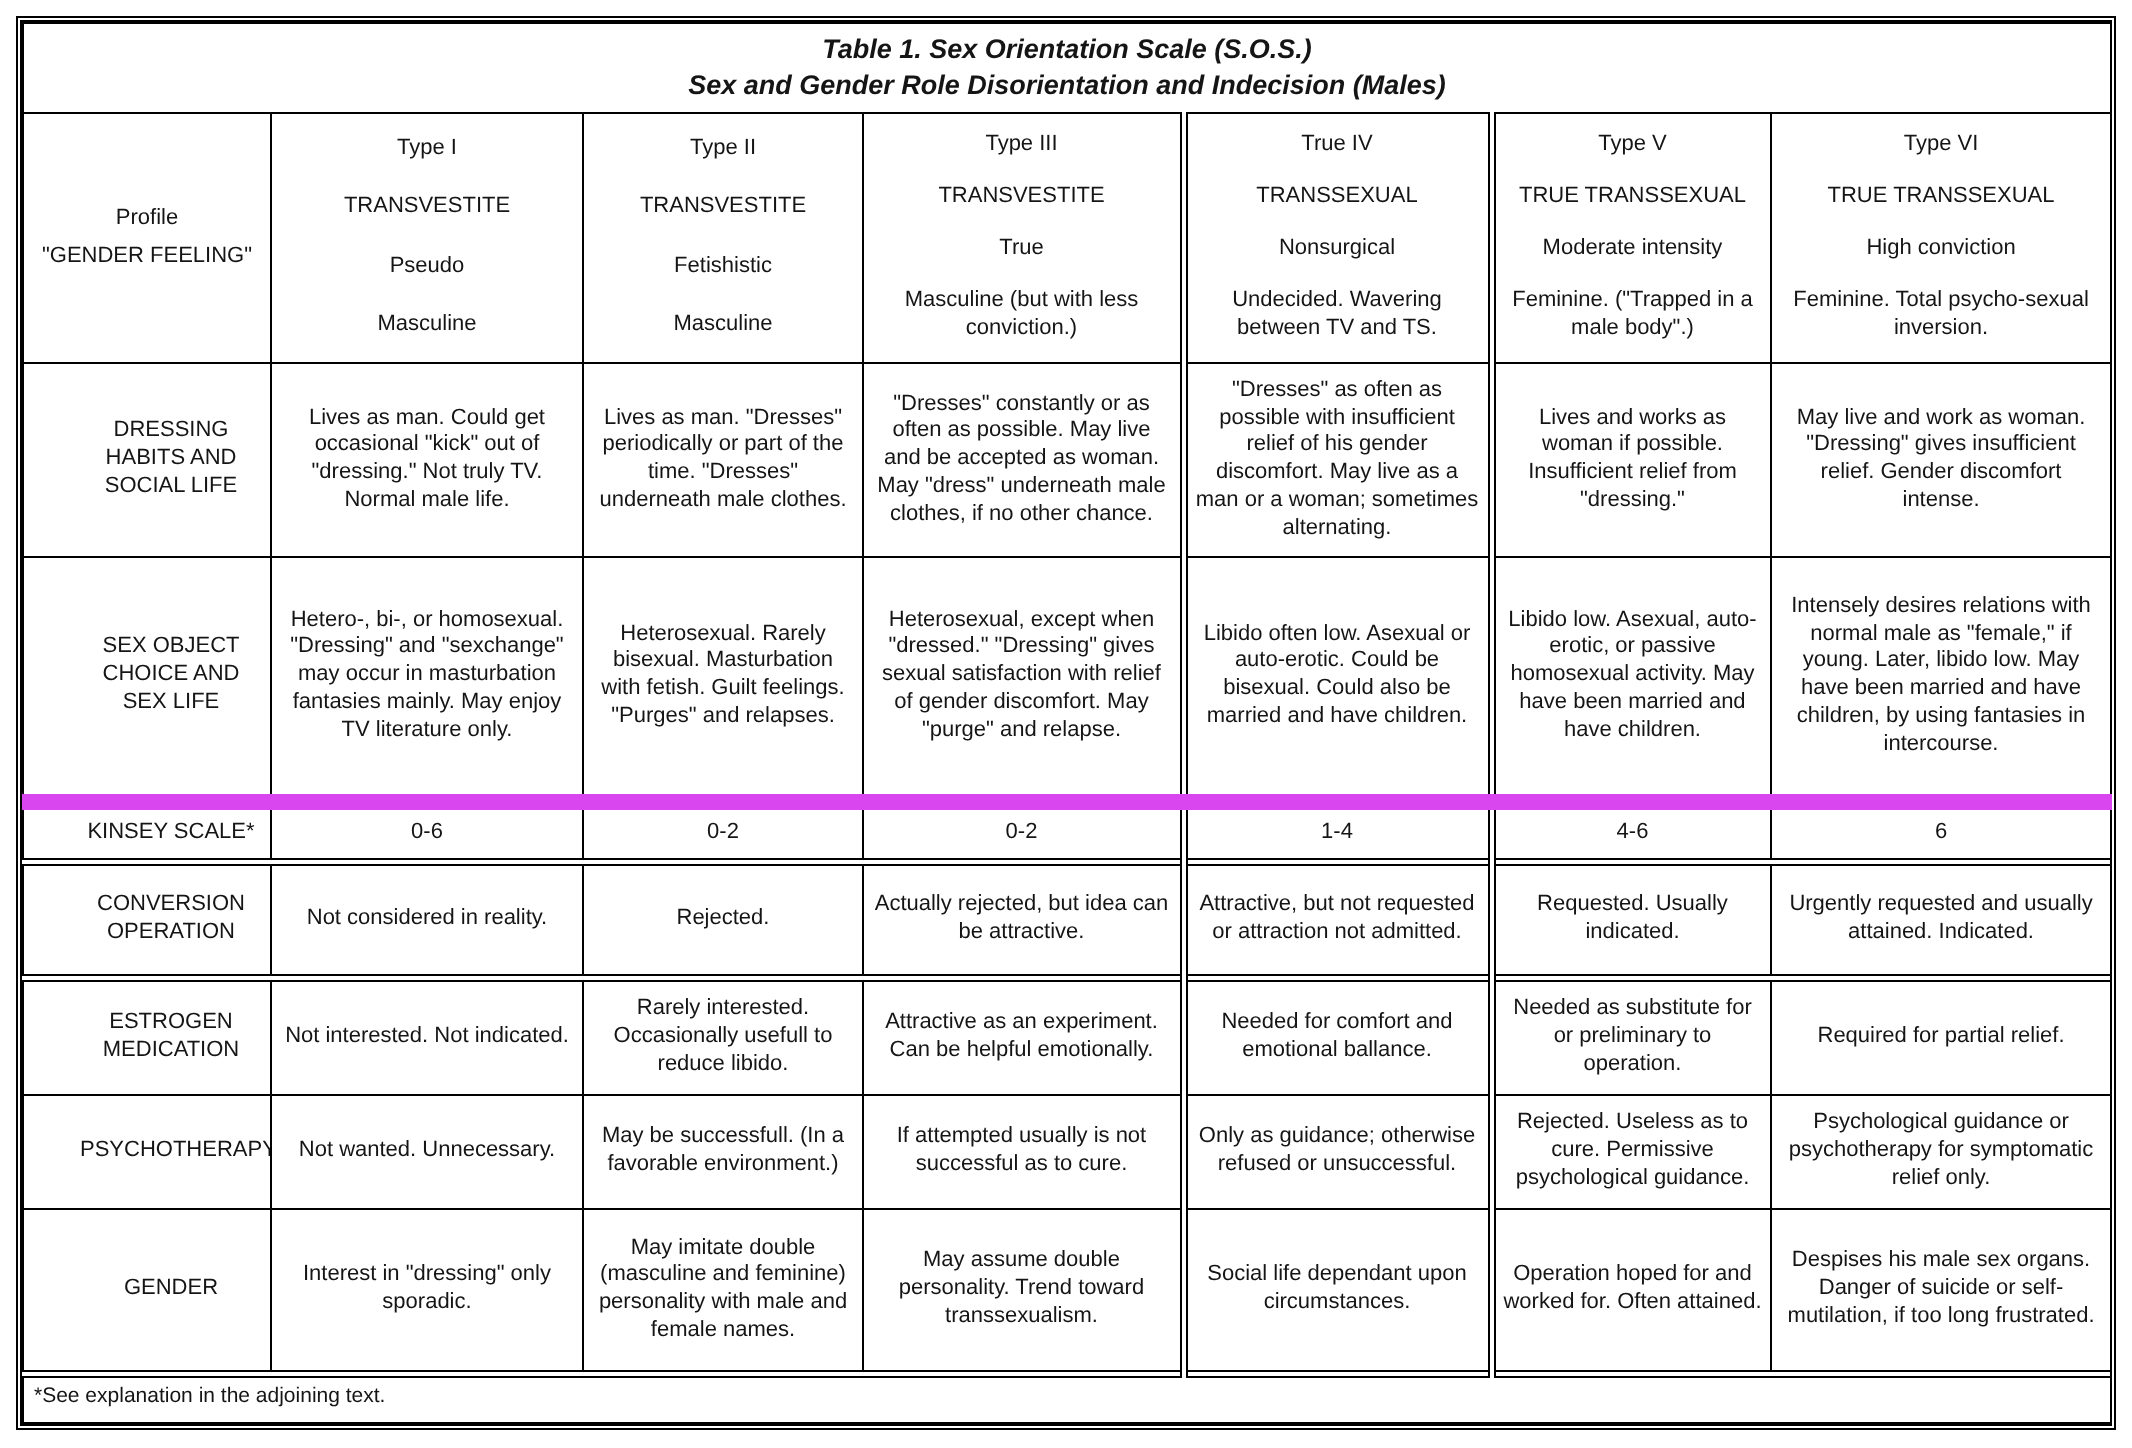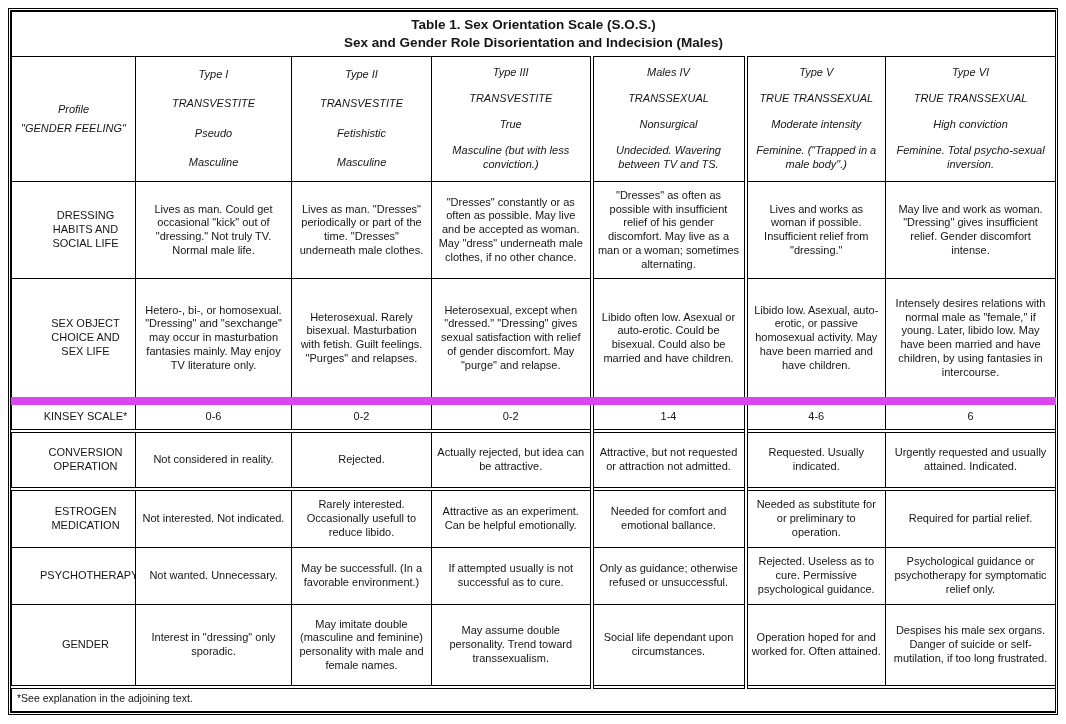--- a/index.html
+++ b/index.html
@@ -3,23 +3,23 @@
 <meta charset="utf-8">
 <style>
   html,body{margin:0;padding:0;background:#fff;}
   body{width:1066px;height:724px;font-family:"Liberation Sans",sans-serif;color:#151515;
        -webkit-font-smoothing:antialiased;}
   .frame{margin:8px;width:1044px;border:3px double #000;}
   table{border-collapse:collapse;width:100%;table-layout:fixed;}
   td{border:1px solid #000;padding:2px 4px;text-align:center;vertical-align:middle;
      font-size:11px;line-height:1.25;overflow:hidden;}
   td.title-cell{padding:4px 2px 5px;border-bottom:1px solid #000;}
-  .title-line{font-weight:bold;font-size:13.5px;line-height:1.3;}
+  .title-line{font-weight:bold;font-style:italic;font-size:13.5px;line-height:1.3;}
   tr.group-row td{height:26px;font-size:12px;}
-  tr.profile-row td{height:120px;font-style:italic;}
+  tr.profile-row td{height:120px;}
   .profile-stack{display:flex;flex-direction:column;justify-content:space-around;height:118px;}
   .profile-label{line-height:1.2;}
   .profile-label div{margin:6px 0;}
   tr.dressing-row td{height:92px;}
   tr.sexlife-row td{height:114px;}
   tr.kinsey-row td{height:20px;border-top:8px solid #d946ef;}
   tr.conversion-row td{height:50px;border-top:4px double #000;}
   tr.estrogen-row td{height:52px;border-top:4px double #000;}
   tr.psycho-row td{height:52px;}
   tr.remarks-row td{height:76px;}
@@ -78,21 +78,21 @@
     <td>
       <div class="profile-stack">
         <div>Type III</div>
         <div>TRANSVESTITE</div>
         <div>True</div>
         <div>Masculine (but with less conviction.)</div>
       </div>
     </td>
     <td class="dl">
       <div class="profile-stack">
-        <div>Males IV</div>
+        <div>True IV</div>
         <div>TRANSSEXUAL</div>
         <div>Nonsurgical</div>
         <div>Undecided. Wavering between TV and TS.</div>
       </div>
     </td>
     <td class="dl">
       <div class="profile-stack">
         <div>Type V</div>
         <div>TRUE TRANSSEXUAL</div>
         <div>Moderate intensity</div>

